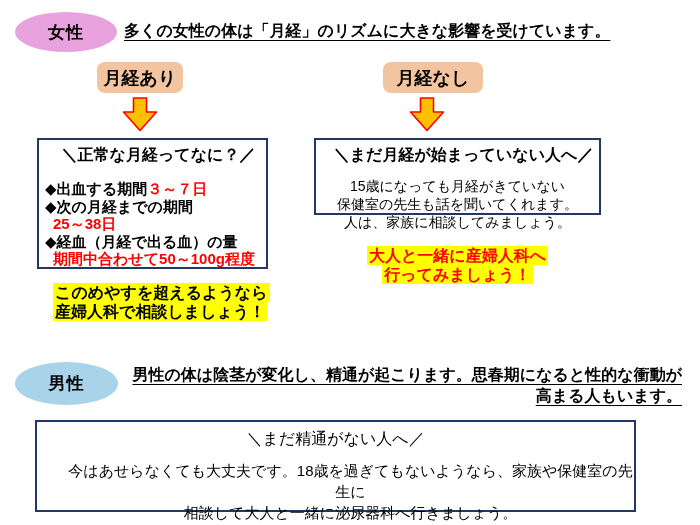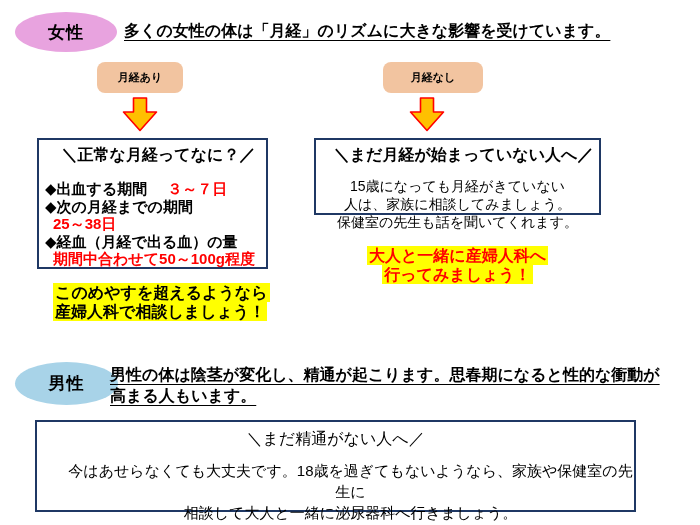--- a/index.html
+++ b/index.html
@@ -12,46 +12,46 @@
     position:absolute; border-radius:50%;
     display:flex; align-items:center; justify-content:center;
     font-weight:bold; font-size:17px; letter-spacing:1px;
   }
   #female-badge { left:15px; top:12px; width:102px; height:40px; background:#E8A3DF; }
   #male-badge   { left:15px; top:362px; width:103px; height:43px; background:#A8D3E8; }
 
   .heading { position:absolute; font-weight:bold; font-size:16px; }
   .uline { text-decoration:underline; text-underline-offset:4px; }
   #female-heading { left:124px; top:21px; }
-  #male-heading { left:110px; top:364px; width:566px; line-height:21px; }
+  #male-heading { left:116px; top:364px; width:566px; line-height:21px;text-align:right; }
 
   .tag {
     position:absolute; background:#F2C4A0; border-radius:8px;
     display:flex; align-items:center; justify-content:center;
-    font-weight:bold; font-size:11px;
+    font-weight:bold; font-size:18px;
   }
   #tag-has  { left:97px;  top:62px; width:86px; height:31px; }
   #tag-none { left:383px; top:62px; width:100px; height:31px; }
 
   .arrow { position:absolute; width:36px; height:35px; }
   #arrow-left  { left:122px; top:97px; }
   #arrow-right { left:409px; top:97px; }
 
   .infobox {
     position:absolute; border:2px solid #1F3864; background:#ffffff;
     box-sizing:border-box;
   }
   #normal-box { left:37px; top:138px; width:231px; height:131px; }
   #late-box-f { left:314px; top:138px; width:287px; height:77px; }
   #late-box-m { left:35px; top:420px; width:601px; height:92px; }
 
   .box-title { text-align:center; font-weight:bold; font-size:16px; margin-top:5px;margin-left:12px; }
   .nb-list { margin-top:14px; padding-left:6px; font-weight:bold; font-size:15px; line-height:17.5px; }
   .red { color:#FF0000; }
-  .val-inline { margin-left:20px; }
+  .val-inline { margin-left:0; }
   .indent { padding-left:8px; }
 
   .box-body-f { margin-top:11px; text-align:center; font-size:14px; line-height:18px; }
   .box-title-m { text-align:center; font-weight:normal; font-size:16px; margin-top:7px; }
   .box-body-m { margin-top:10px; text-align:center; font-weight:normal; font-size:15px; line-height:21px;padding-left:30px; }
 
   #advice-over { position:absolute; left:53px; top:283px; font-weight:bold; font-size:16px; line-height:19px; }
   #advice-over .hl { display:table; background:#FFFF00; padding:0 2px; }
 
   #advice-visit { position:absolute; left:314px; top:246px; width:287px; text-align:center;
@@ -90,22 +90,22 @@
       <div class="red indent">25～38日</div>
       <div>◆経血（月経で出る血）の量</div>
       <div class="red indent">期間中合わせて50～100g程度</div>
     </div>
   </div>
 
   <div class="infobox" id="late-box-f">
     <div class="box-title">＼まだ月経が始まっていない人へ／</div>
     <div class="box-body-f">
       <div>15歳になっても月経がきていない</div>
+      <div>保健室の先生も話を聞いてくれます。</div>
       <div>人は、家族に相談してみましょう。</div>
-      <div>保健室の先生も話を聞いてくれます。</div>
     </div>
   </div>
 
   <div id="advice-over">
     <div class="hl">このめやすを超えるようなら</div>
     <div class="hl">産婦人科で相談しましょう！</div>
   </div>
 
   <div id="advice-visit">
     <div><span class="hl red">大人と一緒に産婦人科へ</span></div>

